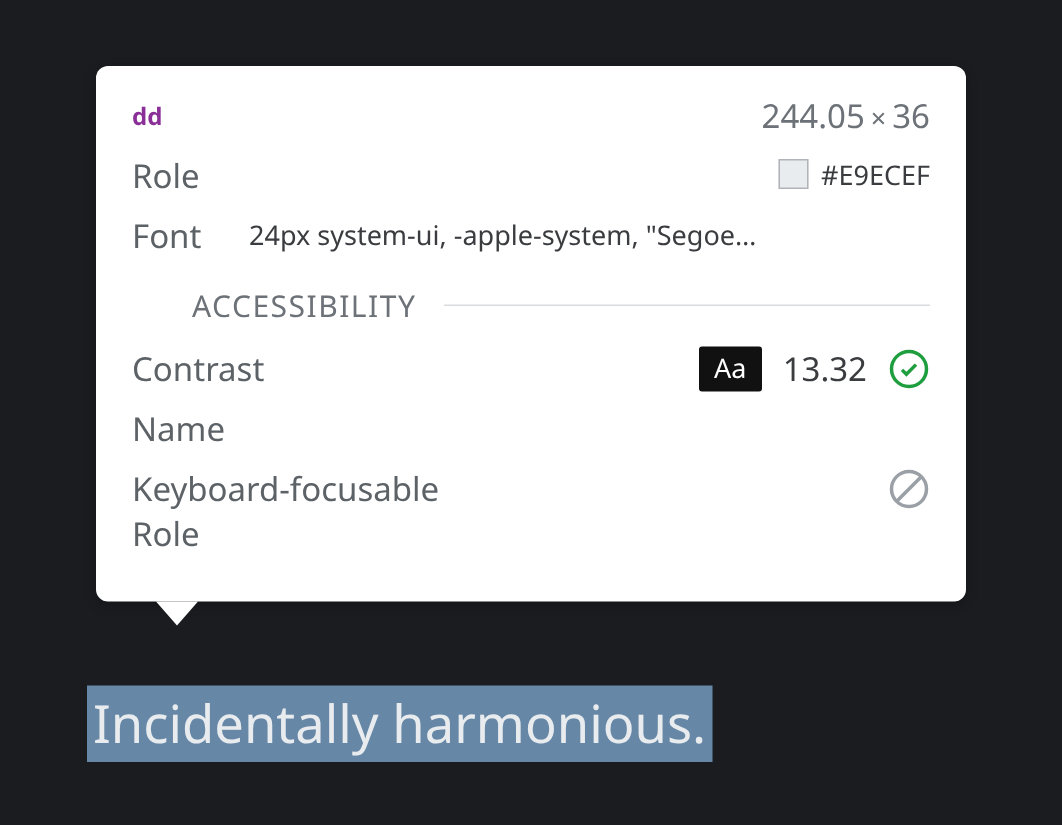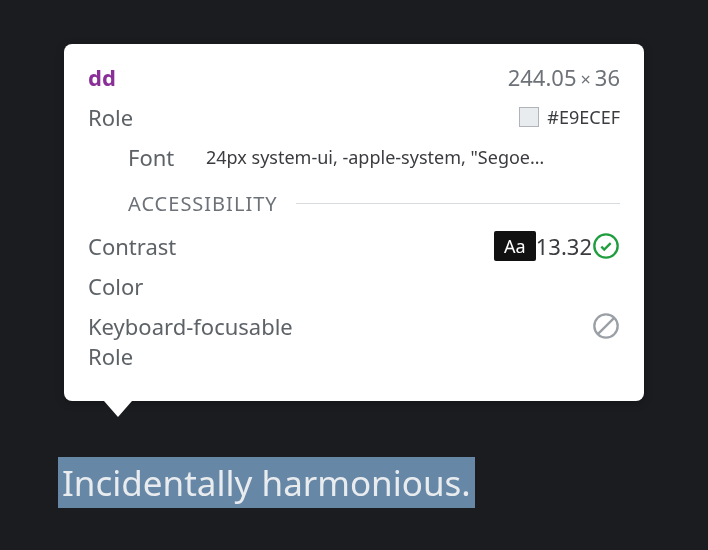--- a/index.html
+++ b/index.html
@@ -33,37 +33,37 @@
     .row {
       display: flex;
       align-items: center;
       justify-content: space-between;
       margin-bottom: 10px;
       min-height: 30px;
     }
     .tag-name {
       color: #8a2f97;
       font-weight: 700;
-      font-size: 22px;
+      font-size: 16px;
     }
     .dims {
       color: #6d7278;
       font-size: 22px;
     }
     .dims .times {
       font-size: 18px;
       padding: 0 4px;
     }
     .label {
       color: #5d6267;
       font-size: 22px;
       width: 80px;
       flex: none;
     }
-    .font-row .label { width: 70px; margin-left: 40px; }
+    .font-row .label { width: 70px; }
     .value-text {
       color: #3a3c3f;
       font-size: 18px;
       text-align: right;
       flex: 1;
       white-space: nowrap;
       overflow: hidden;
       text-overflow: ellipsis;
     }
     .font-row .value-text { text-align: left; padding-left: 8px; }
@@ -93,20 +93,21 @@
     }
     .section-line {
       flex: 1;
       height: 1px;
       background: #d9dcdf;
       margin-left: 18px;
     }
     .contrast-val {
       display: flex;
       align-items: center;
+      gap: 14px;
     }
     .aa-box {
       display: inline-flex;
       align-items: center;
       justify-content: center;
       width: 42px;
       height: 30px;
       background: #111;
       color: #fff;
       font-size: 18px;
@@ -174,21 +175,21 @@
       <span class="aa-box">Aa</span>
       <span class="ratio">13.32</span>
       <svg class="check-icon" viewBox="0 0 24 24" fill="none" stroke="#1e9e3e" stroke-width="2">
         <circle cx="12" cy="12" r="10"></circle>
         <path d="M8 12.5l2.5 2.5L16 9.5"></path>
       </svg>
     </span>
   </div>
 
   <div class="row">
-    <span class="label" style="width:auto">Color</span>
+    <span class="label" style="width:auto">Name</span>
     <span></span>
   </div>
 
   <div class="row" style="margin-bottom:0">
     <span class="label" style="width:auto">Keyboard-focusable</span>
     <svg class="not-icon" viewBox="0 0 24 24" fill="none" stroke="currentColor" stroke-width="2">
       <circle cx="12" cy="12" r="10"></circle>
       <line x1="5" y1="19" x2="19" y2="5"></line>
     </svg>
   </div>

